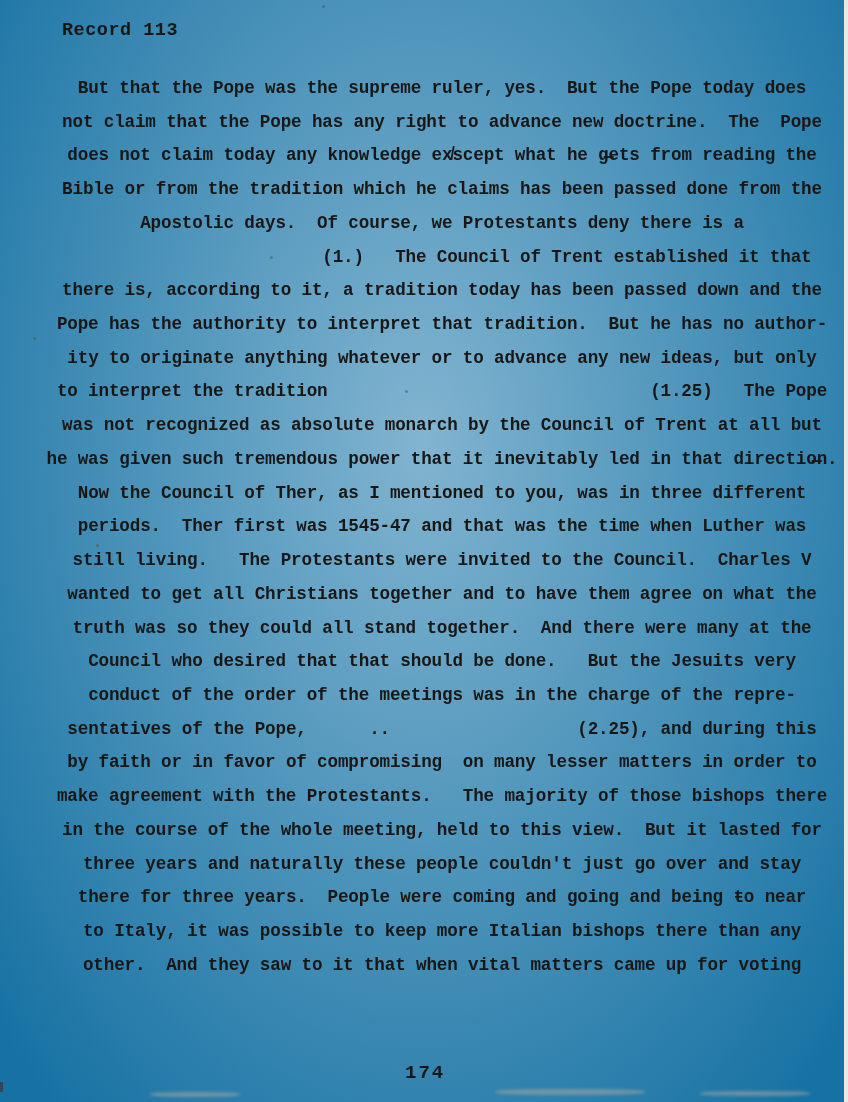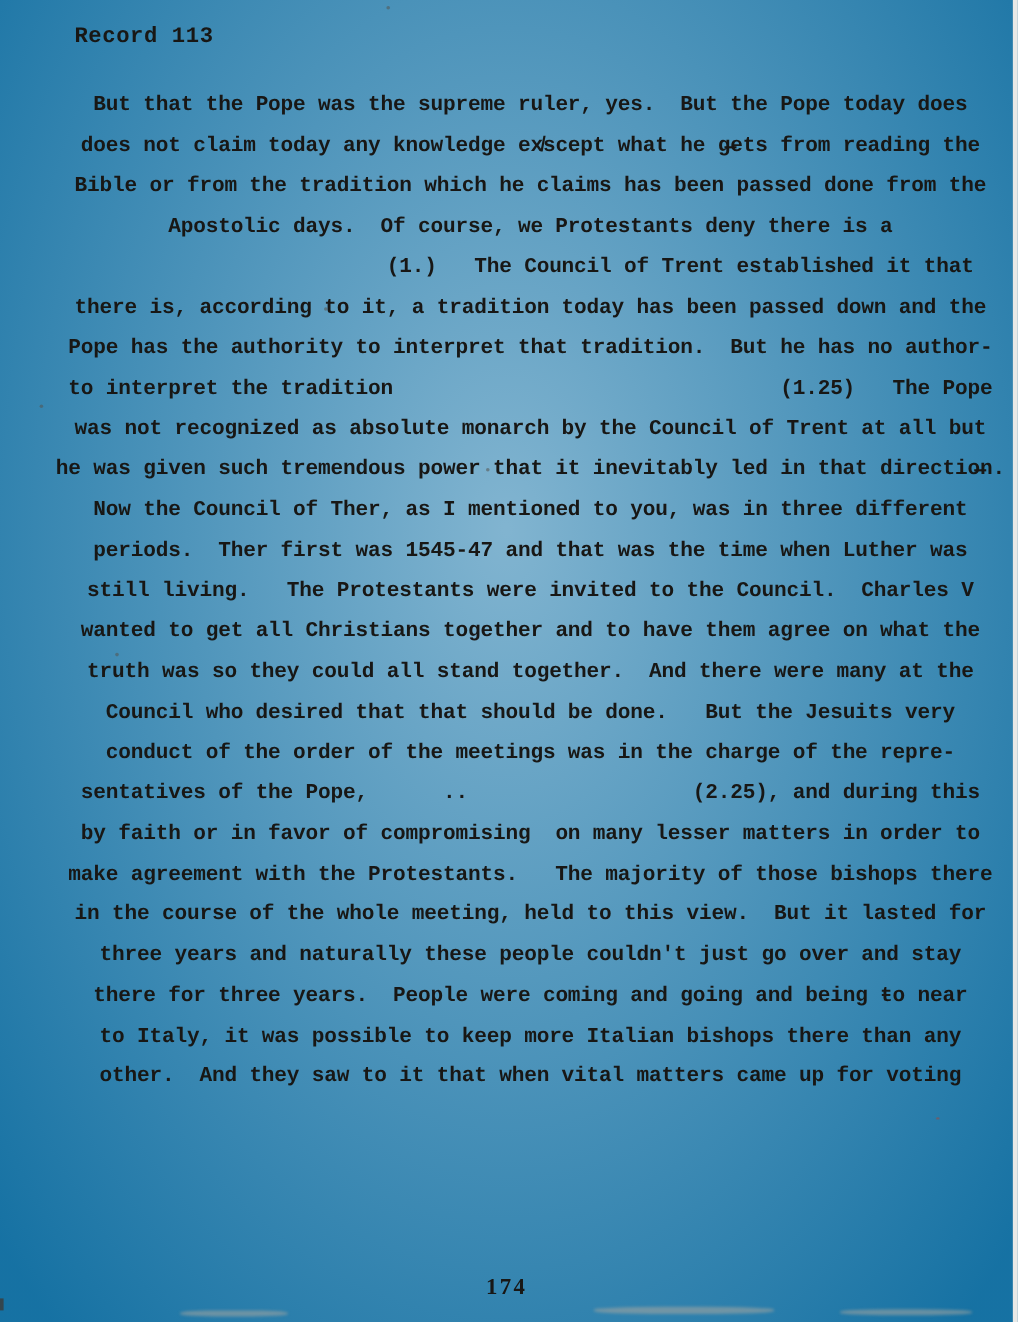--- a/index.html
+++ b/index.html
@@ -48,21 +48,20 @@
     line-height: 33.72px;
     overflow: visible;
   }
   .page-number {
     position: absolute;
     left: 405px;
     top: 1062px;
     font-size: 19px;
     font-weight: bold;
     letter-spacing: 2px;
-    font-family: Liberation Serif, serif;
   }
   
   .speck {
     position: absolute;
     background: #55534e;
     border-radius: 50%;
     opacity: 0.55;
   }
   .smudge {
     position: absolute;
@@ -84,26 +83,28 @@
 </head>
 <body>
 
 <div class="page">
   <div class="scan-texture"></div>
 
   <div class="doc-header">Record 113</div>
 
   <div class="body-text">
     <div class="tline">But that the Pope was the supreme ruler, yes.  But the Pope today does</div>
+    <div class="tline">not claim that the Pope has any right to advance new doctrine.  The  Pope</div>
     <div class="tline">does not claim today any knowledge ex̸scept what he g̶ets from reading the</div>
     <div class="tline">Bible or from the tradition which he claims has been passed done from the</div>
     <div class="tline">Apostolic days.  Of course, we Protestants deny there is a</div>
     <div class="tline">                        (1.)   The Council of Trent established it that</div>
     <div class="tline">there is, according to it, a tradition today has been passed down and the</div>
     <div class="tline">Pope has the authority to interpret that tradition.  But he has no author-</div>
+    <div class="tline">ity to originate anything whatever or to advance any new ideas, but only</div>
     <div class="tline">to interpret the tradition                               (1.25)   The Pope</div>
     <div class="tline">was not recognized as absolute monarch by the Council of Trent at all but</div>
     <div class="tline">he was given such tremendous power that it inevitably led in that directio̶n.</div>
     <div class="tline">Now the Council of Ther, as I mentioned to you, was in three different</div>
     <div class="tline">periods.  Ther first was 1545-47 and that was the time when Luther was</div>
     <div class="tline">still living.   The Protestants were invited to the Council.  Charles V</div>
     <div class="tline">wanted to get all Christians together and to have them agree on what the</div>
     <div class="tline">truth was so they could all stand together.  And there were many at the</div>
     <div class="tline">Council who desired that that should be done.   But the Jesuits very</div>
     <div class="tline">conduct of the order of the meetings was in the charge of the repre-</div>

